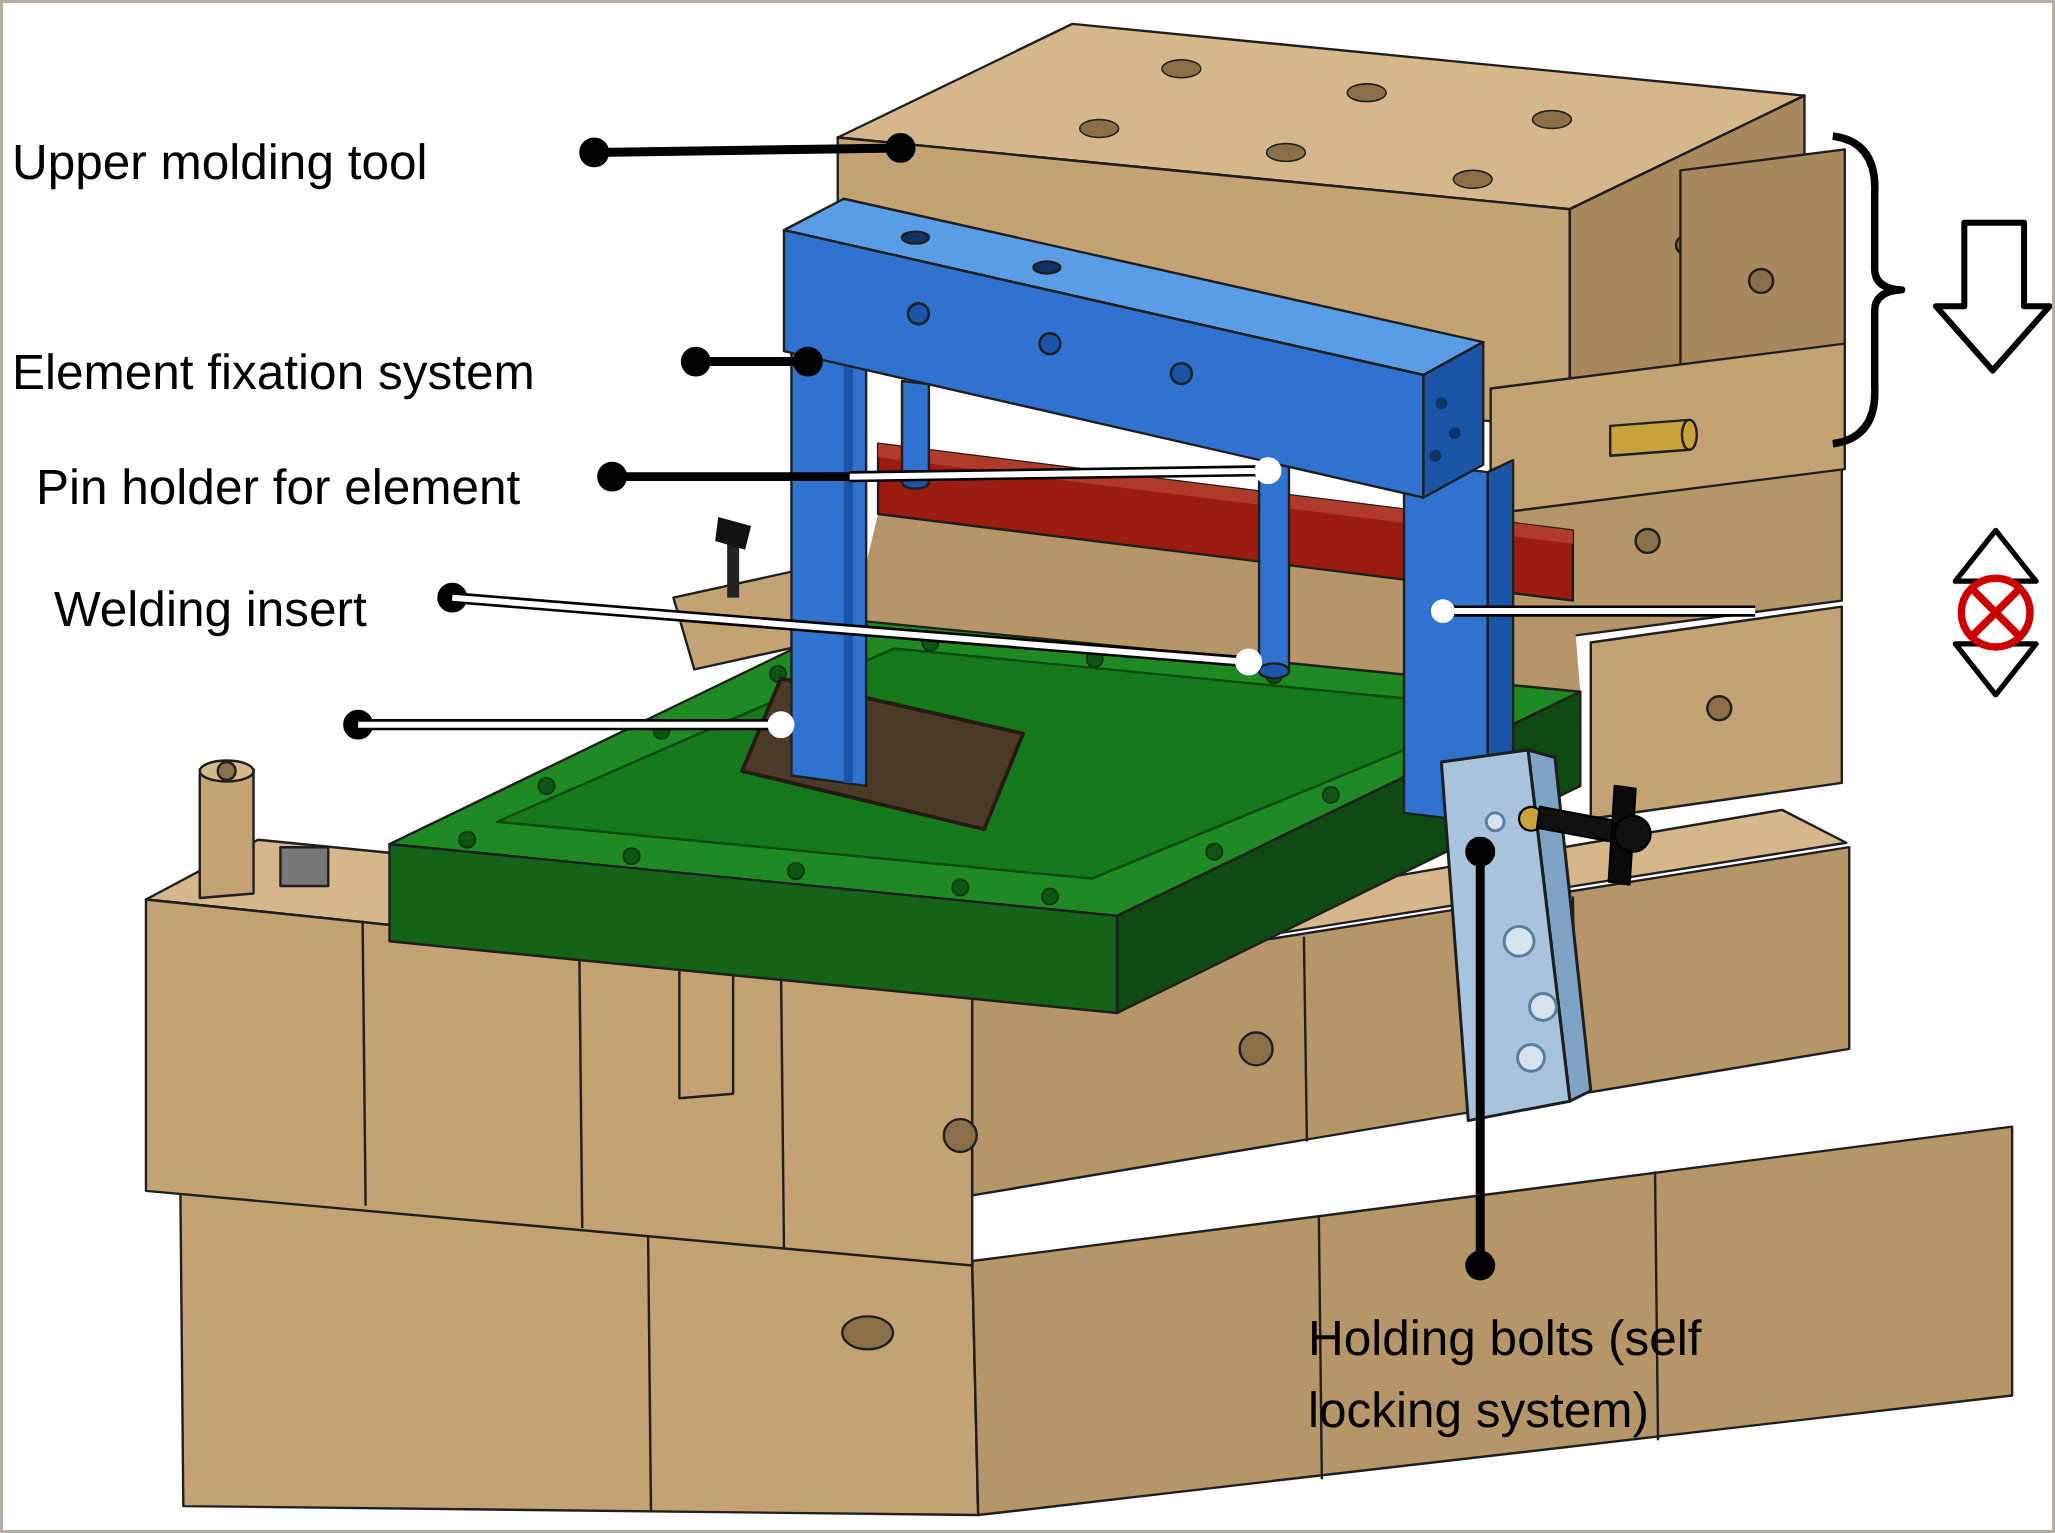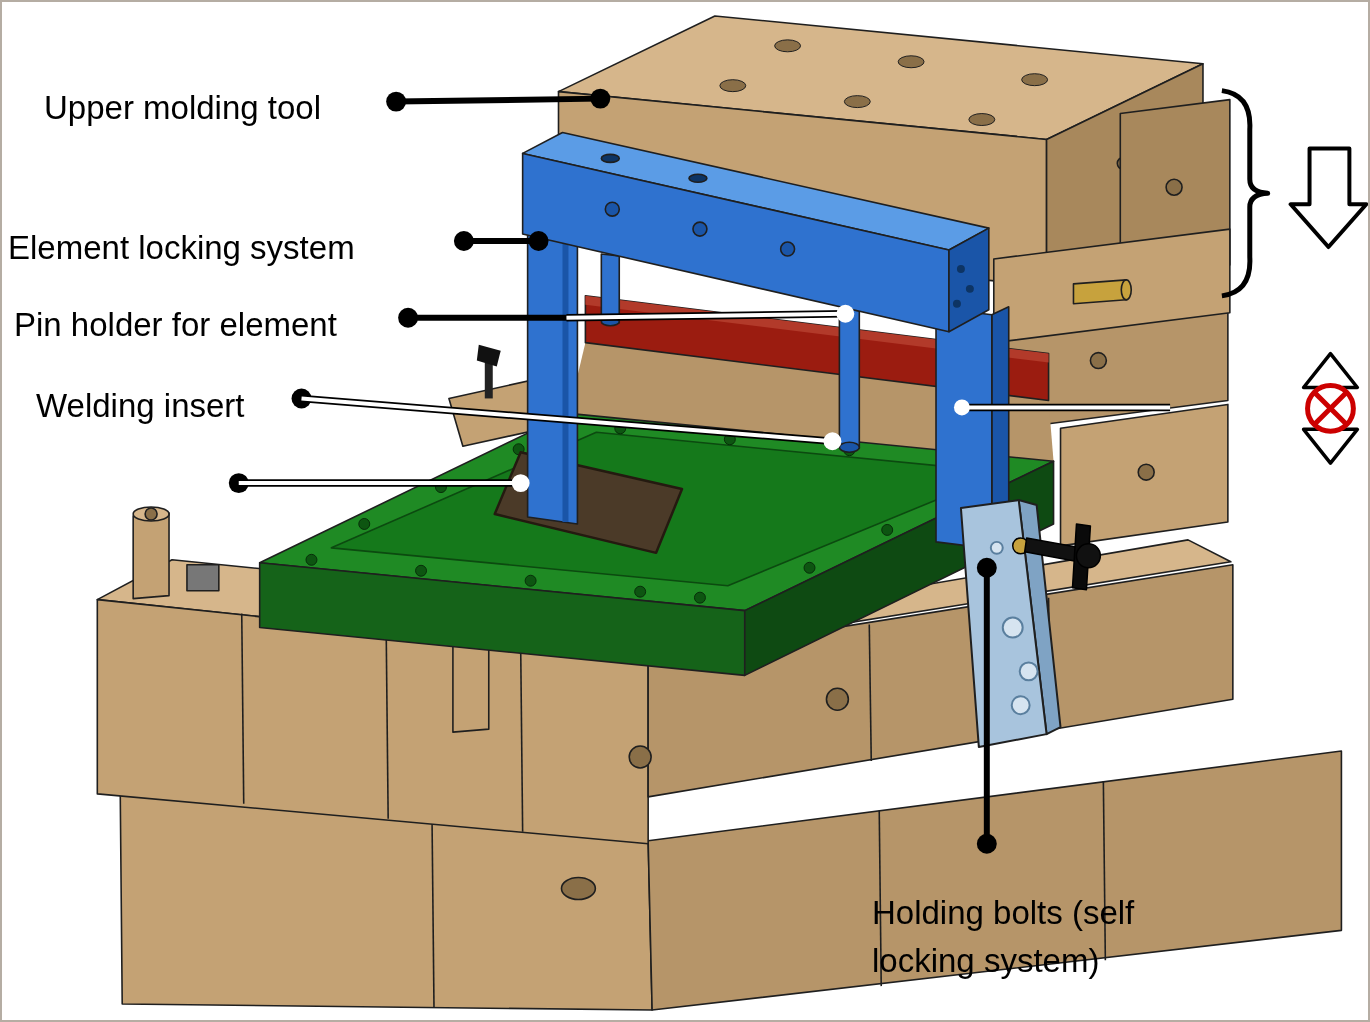--- a/index.html
+++ b/index.html
@@ -14,35 +14,35 @@
   .canvas svg{position:absolute;left:0;top:0;width:100%;height:100%;}
   .label{
     position:absolute;
     color:#000;
     font-size:33px;
     font-weight:400;
     line-height:1.45;
     white-space:nowrap;
     z-index:5;
   }
-  .label.wrap{white-space:normal;width:330px;margin-top:21px;}
-  .lab-upper{left:6px;top:82px;margin-left:36px;}
+  .label.wrap{white-space:normal;width:330px;}
+  .lab-upper{left:6px;top:82px;}
   .lab-fix{left:6px;top:222px;}
-  .lab-pin{left:12px;top:299px;}
+  .lab-pin{left:22px;top:299px;}
   .lab-weld{left:6px;top:380px;margin-left:28px;}
   .lab-plast{left:6px;top:465px;}
   .lab-bolts{left:870px;top:866px;}
 </style>
 </head>
 <body>
 
 <div class="canvas">
 
   <div class="label lab-upper">Upper molding tool</div>
-  <div class="label lab-fix">Element locking system</div>
+  <div class="label lab-fix">Element fixation system</div>
   <div class="label lab-pin">Pin holder for element</div>
   <div class="label lab-weld">Welding insert</div>
   <div class="label wrap lab-bolts">Holding bolts (self locking system)</div>
 
   <svg viewBox="0 0 1370 1022">
 
     <g stroke="var(--edge)" stroke-width="1.6" stroke-linejoin="round">
 
       <polygon points="118,792 648,842 652,1012 120,1006" fill="var(--tan-front)"></polygon>
       <polygon points="648,842 1344,752 1344,932 652,1012" fill="var(--tan-front2)"></polygon>

